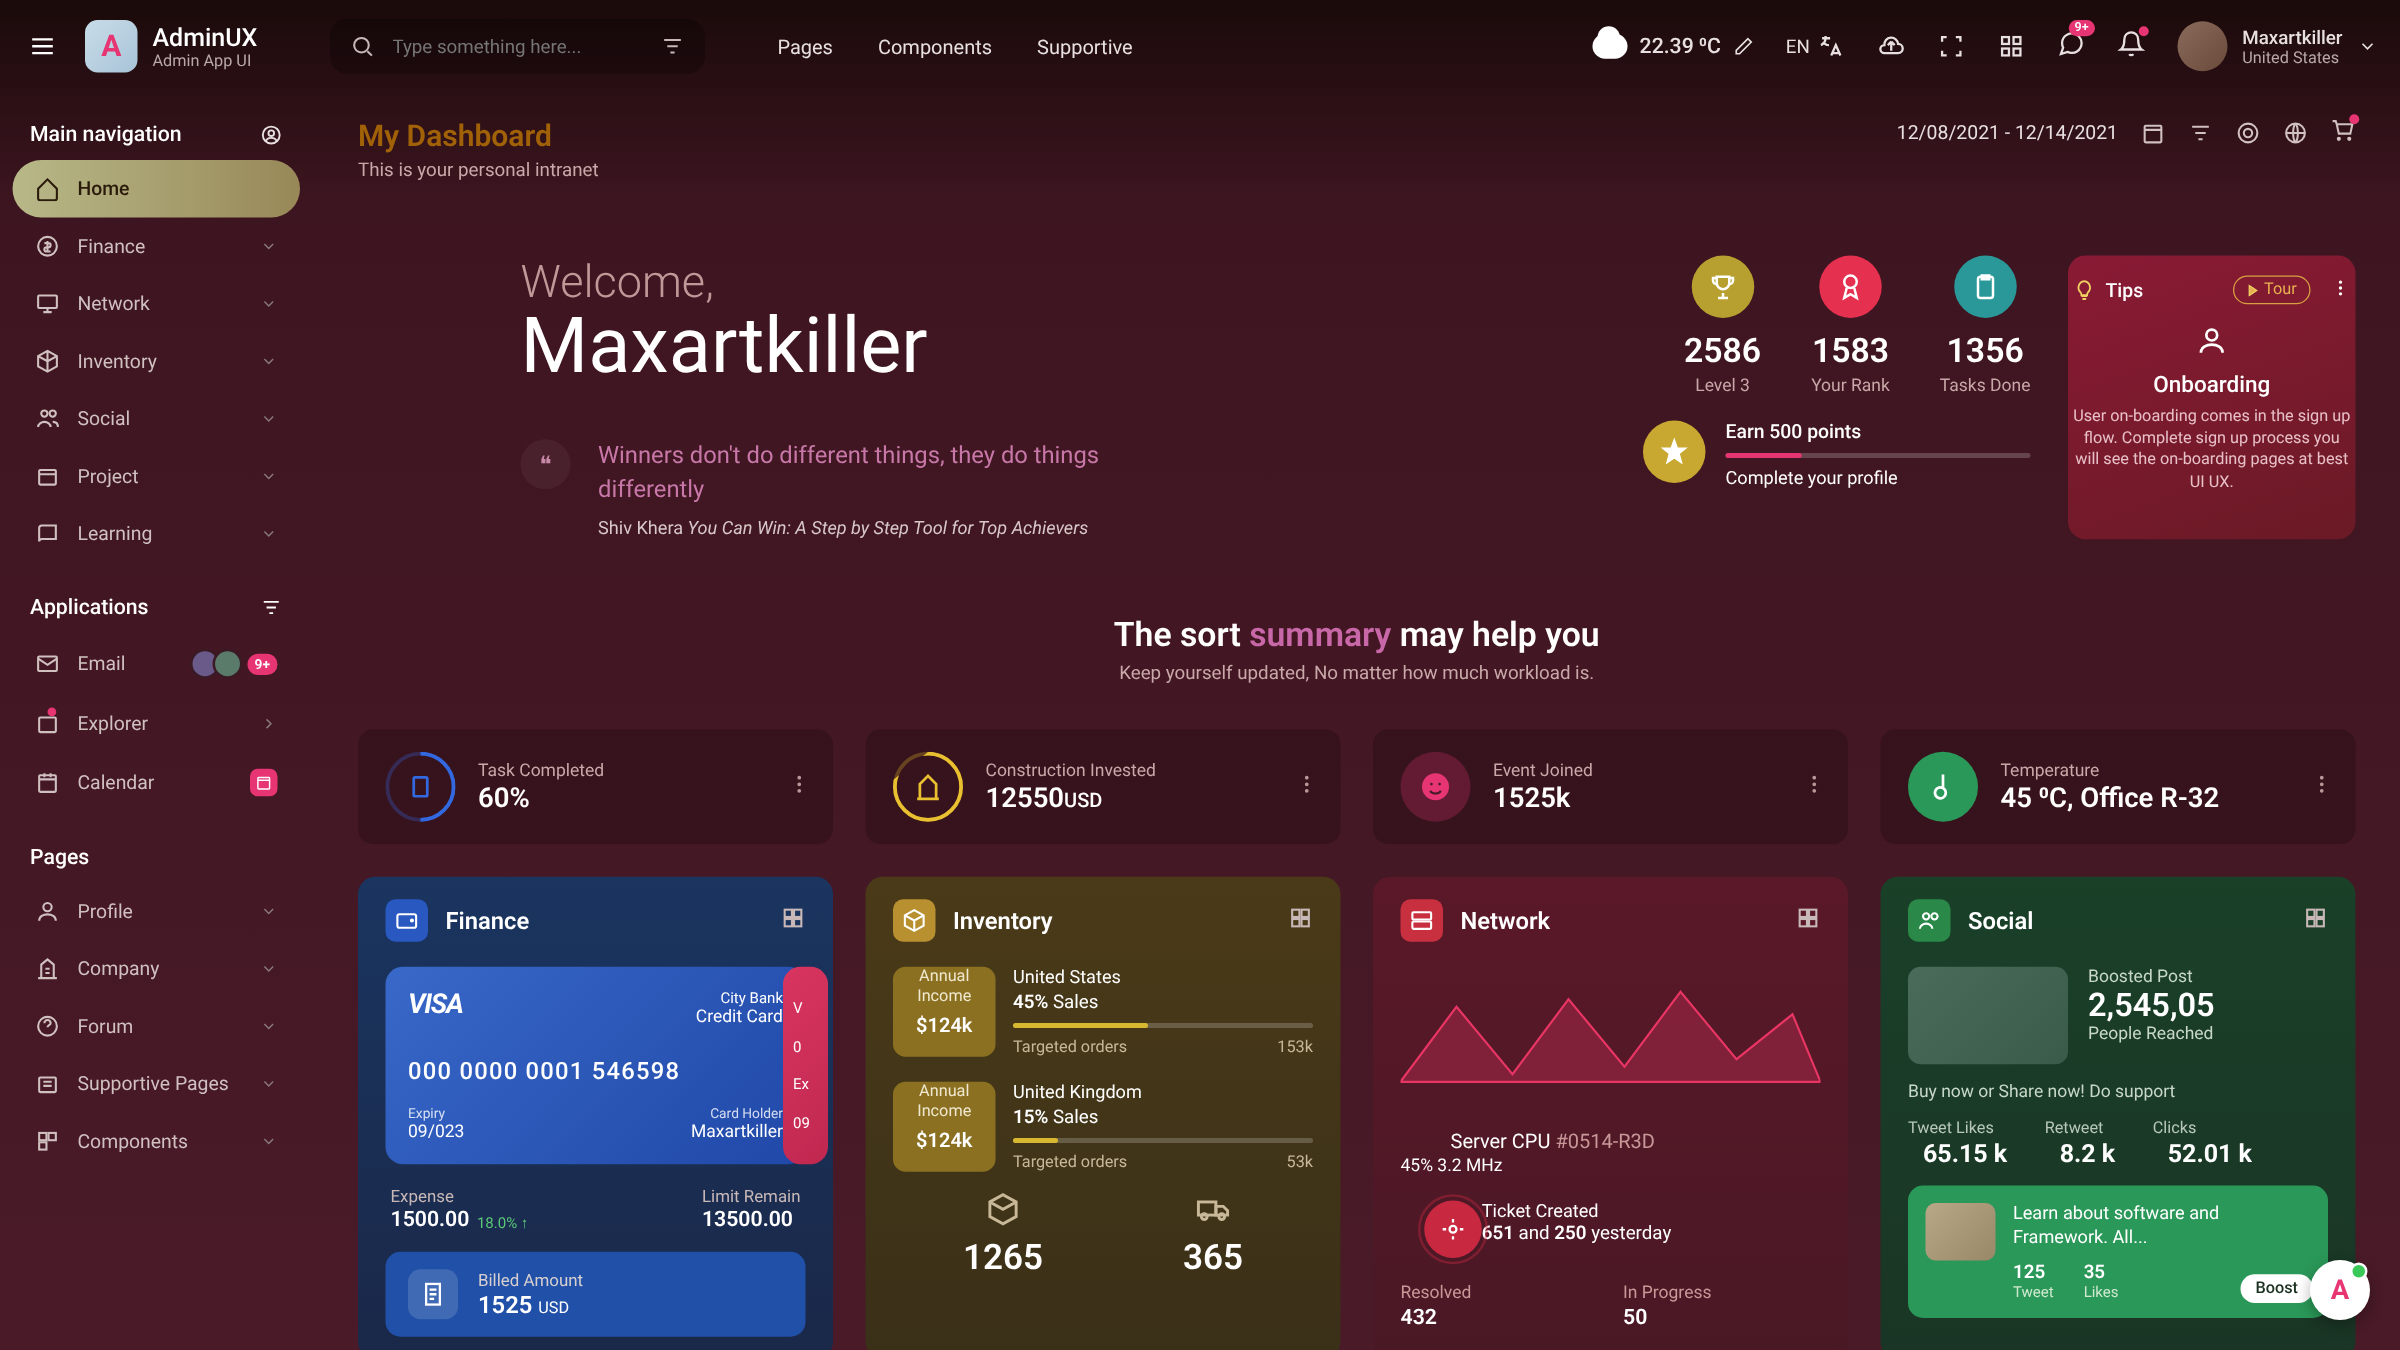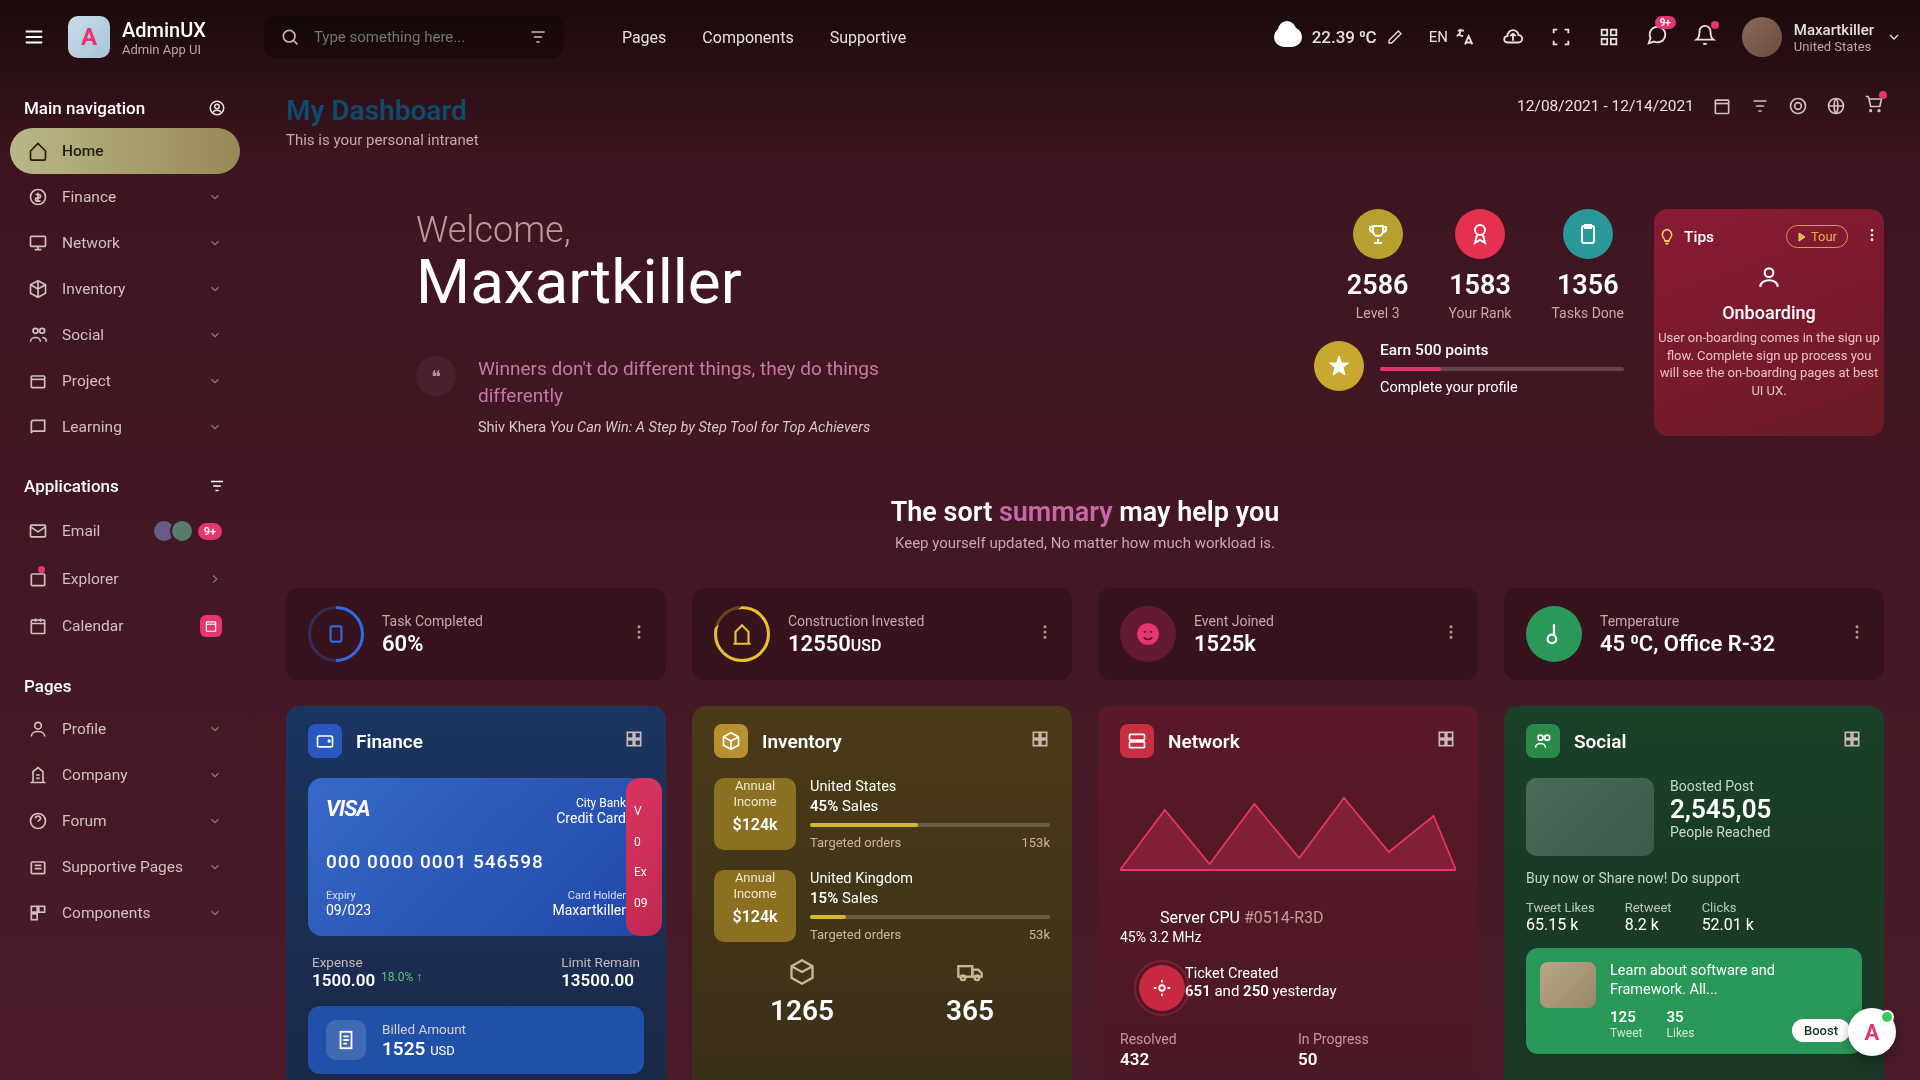--- a/index.html
+++ b/index.html
@@ -48,21 +48,21 @@
 .item-tail { margin-left:auto; display:flex; align-items:center; gap:4px; }
 .av-stack { display:flex; }
 .av-stack .mini-av { width:24px; height:24px; border-radius:50%; background:#6a5a8a; border:2px solid #3a1a25; margin-left:-6px; }
 .av-stack .mini-av:first-child { margin-left:0; }
 .cnt9 { background:#e63572; color:#fff; font-size:11px; padding:2px 6px; border-radius:10px; font-weight:600; }
 .cal-badge { background:#e63572; width:22px; height:22px; border-radius:6px; display:flex; align-items:center; justify-content:center; margin-left:auto; }
 .cal-badge svg { width:14px; height:14px; stroke:#fff; fill:none; }
 
 .main { position:absolute; left:250px; top:74px; right:0; height:calc(100% - 74px); padding:20px 36px; overflow-y:auto; }
 .page-head-row { display:flex; align-items:flex-start; justify-content:space-between; }
-.page-title { font-size:28px; font-weight:600; color:#0c4a6e; }
+.page-title { font-size:24px; font-weight:600; color:#a16207; }
 .page-sub { font-size:15px; color:#c8a8a8; margin-top:4px; }
 .date-tools { display:flex; align-items:center; gap:18px; font-size:15.5px; }
 .tool-ic { width:20px; height:20px; stroke:#d0c0c0; cursor:pointer; }
 
 .welcome-row { display:flex; gap:30px; margin-top:60px; }
 .welcome-block { flex:1; padding-left:130px; }
 .welcome-label { font-size:36px; color:#c09898; font-weight:300; }
 .welcome-name { font-size:62px; color:#fff; font-weight:400; margin-top:-6px; }
 .quote-row { display:flex; gap:22px; margin-top:38px; align-items:flex-start; }
 .quote-ic { width:40px; height:40px; border-radius:50%; background:rgba(255,255,255,.05); display:flex; align-items:center; justify-content:center; color:#c888a8; font-size:18px; flex-shrink:0; }
@@ -151,21 +151,21 @@
 .cc-type { text-align:right; font-size:14px; }
 .cc-num { font-size:19px; font-weight:500; margin-top:24px; letter-spacing:1px; }
 .cc-row3 { display:flex; justify-content:space-between; margin-top:16px; font-size:13px; }
 .cc-col { display:flex; flex-direction:column; }
 .cc-lbl { font-size:11px; opacity:.8; }
 .cc-val { font-size:14px; }
 .cc-next { position:absolute; right:-18px; top:0; bottom:0; width:36px; background:linear-gradient(135deg,#d83560,#c02850); border-radius:14px; display:flex; flex-direction:column; justify-content:space-around; padding:18px 8px; color:#fff; font-size:12px; }
 .fin-stats { display:flex; justify-content:space-between; margin-top:18px; padding:0 4px; }
 .fin-col { display:flex; flex-direction:column; }
 .fin-lbl { font-size:13.5px; color:#c8b8b8; }
-.fin-val { font-size:17px; font-weight:600; color:#fff; display:flex; align-items:flex-start; gap:6px; }
+.fin-val { font-size:17px; font-weight:600; color:#fff; display:flex; align-items:flex-end; gap:6px; }
 .fin-pct { font-size:12px; color:#5ac878; font-weight:400; }
 .billed-card { background:#2050a8; border-radius:12px; margin-top:16px; padding:14px 18px; display:flex; gap:16px; align-items:center; }
 .billed-ic { width:40px; height:40px; border-radius:10px; background:rgba(255,255,255,.15); display:flex; align-items:center; justify-content:center; }
 .billed-ic svg { width:22px; height:22px; stroke:#fff; fill:none; }
 .billed-text .b-lbl { font-size:13.5px; color:#d8d0d0; }
 .billed-text .b-val { font-size:19px; font-weight:600; color:#fff; }
 .billed-text .b-val .unit { font-size:13px; font-weight:400; }
 
 .inv-row { display:flex; gap:14px; margin-top:20px; }
 .inv-box { background:#8a7020; border-radius:10px; text-align:center; width:82px; }
@@ -203,21 +203,21 @@
 
 .soc-top { display:flex; gap:16px; margin-top:20px; }
 .soc-img { width:128px; height:78px; border-radius:10px; background:linear-gradient(135deg,#4a6a5a,#3a5a4a); }
 .soc-data .s-lbl { font-size:14px; color:#c8d8c8; }
 .soc-data .s-val { font-size:26px; font-weight:600; color:#fff; }
 .soc-data .s-sub { font-size:14px; color:#c8d8c8; }
 .soc-msg { font-size:14px; color:#c8d8c8; margin-top:14px; }
 .soc-stats { display:flex; gap:30px; margin-top:14px; }
 .soc-scol { display:flex; flex-direction:column; }
 .soc-slbl { font-size:13px; color:#b8c8b8; }
-.soc-sval { font-size:16px; font-weight:400; color:#fff; }
+.soc-sval { font-size:20px; font-weight:700; color:#fff;margin-left:12px; }
 .learn-card { background:#2a9858; border-radius:12px; margin-top:14px; padding:14px; display:flex; gap:14px; position:relative; }
 .learn-img { width:56px; height:46px; border-radius:8px; background:linear-gradient(135deg,#b8a888,#988868); flex-shrink:0; }
 .learn-text { font-size:14.5px; color:#fff; line-height:1.3; }
 .learn-stats { display:flex; gap:24px; margin-top:8px; }
 .learn-col { display:flex; flex-direction:column; }
 .learn-v { font-size:15px; font-weight:600; color:#fff; }
 .learn-l { font-size:12px; color:#d0e8d0; }
 .boost-btn { position:absolute; right:12px; bottom:12px; background:#fff; color:#1a3020; font-size:13px; font-weight:500; padding:4px 12px; border-radius:12px; cursor:pointer; }
 
 .fab { position:absolute; right:24px; bottom:24px; width:48px; height:48px; border-radius:50%; background:#fff; display:flex; align-items:center; justify-content:center; box-shadow:0 4px 12px rgba(0,0,0,.3); }

